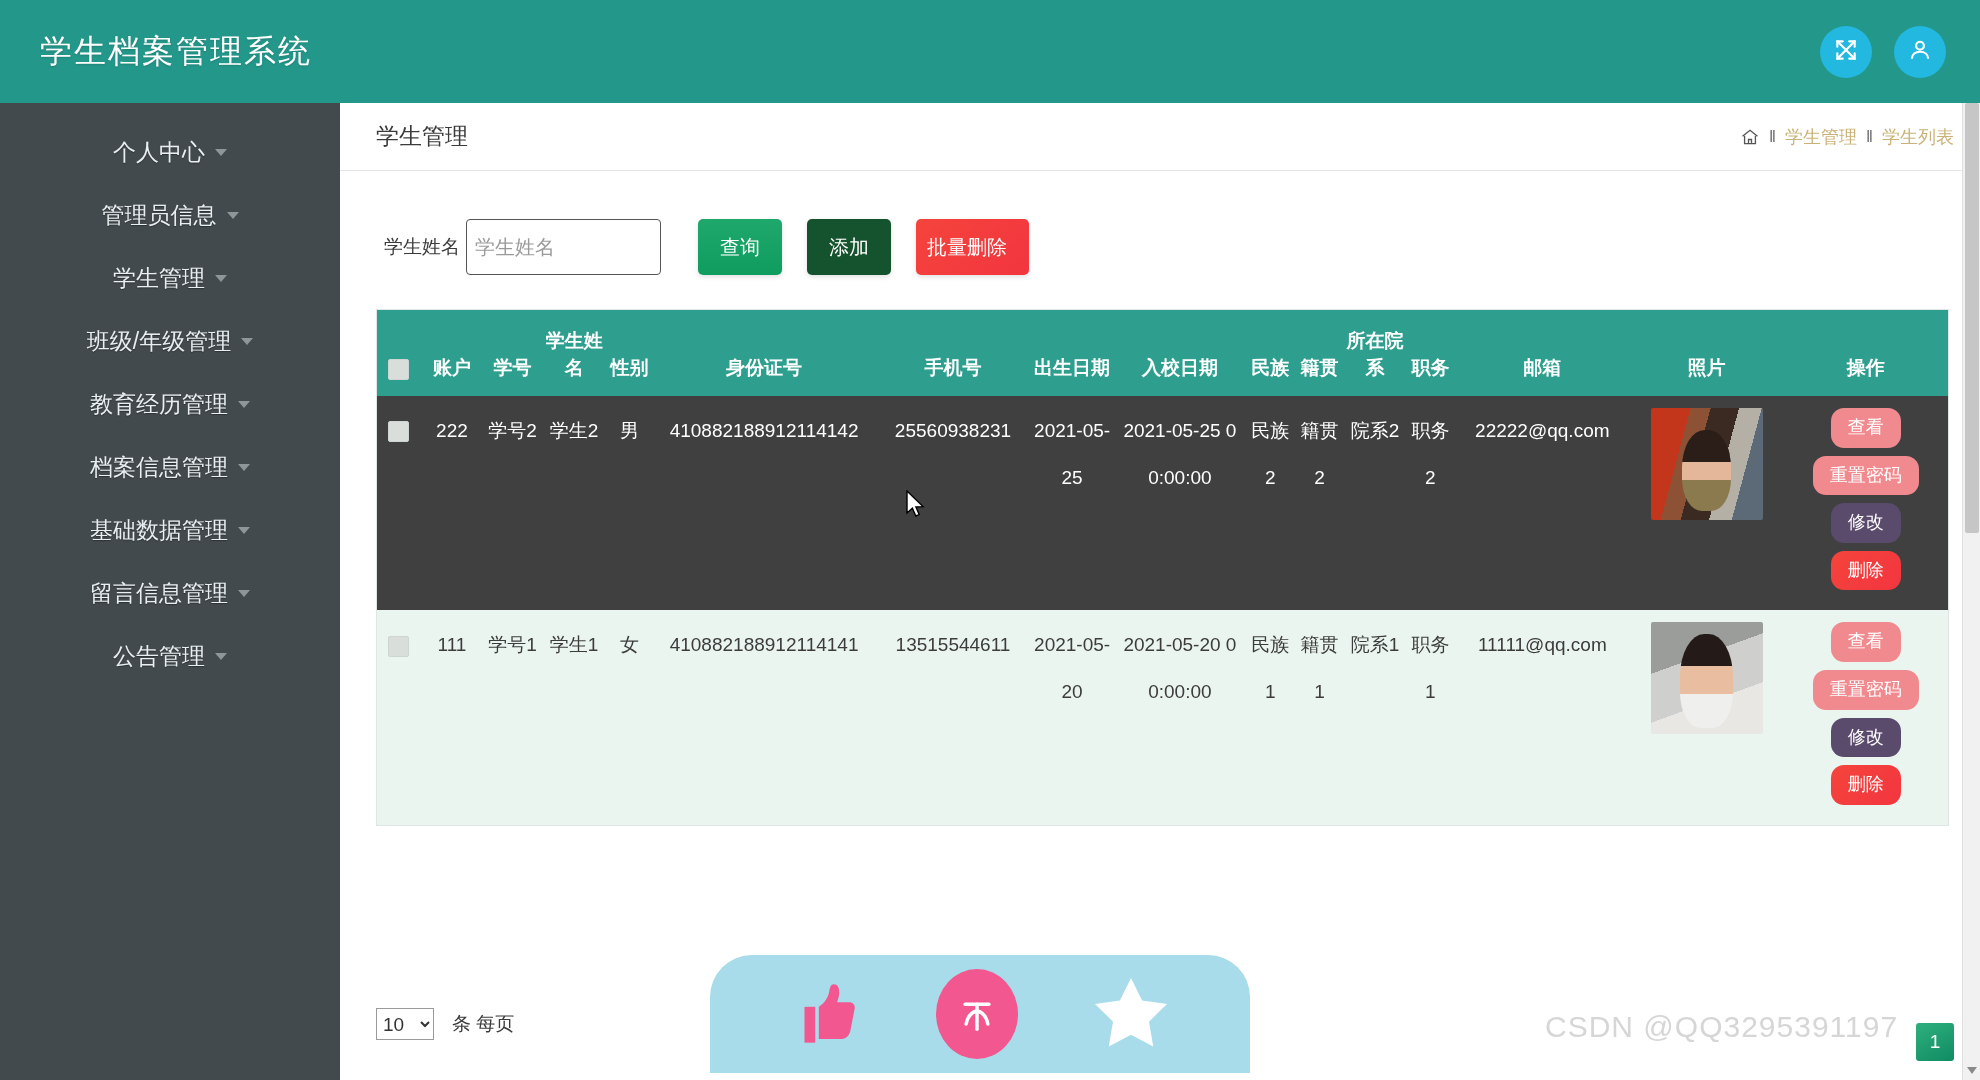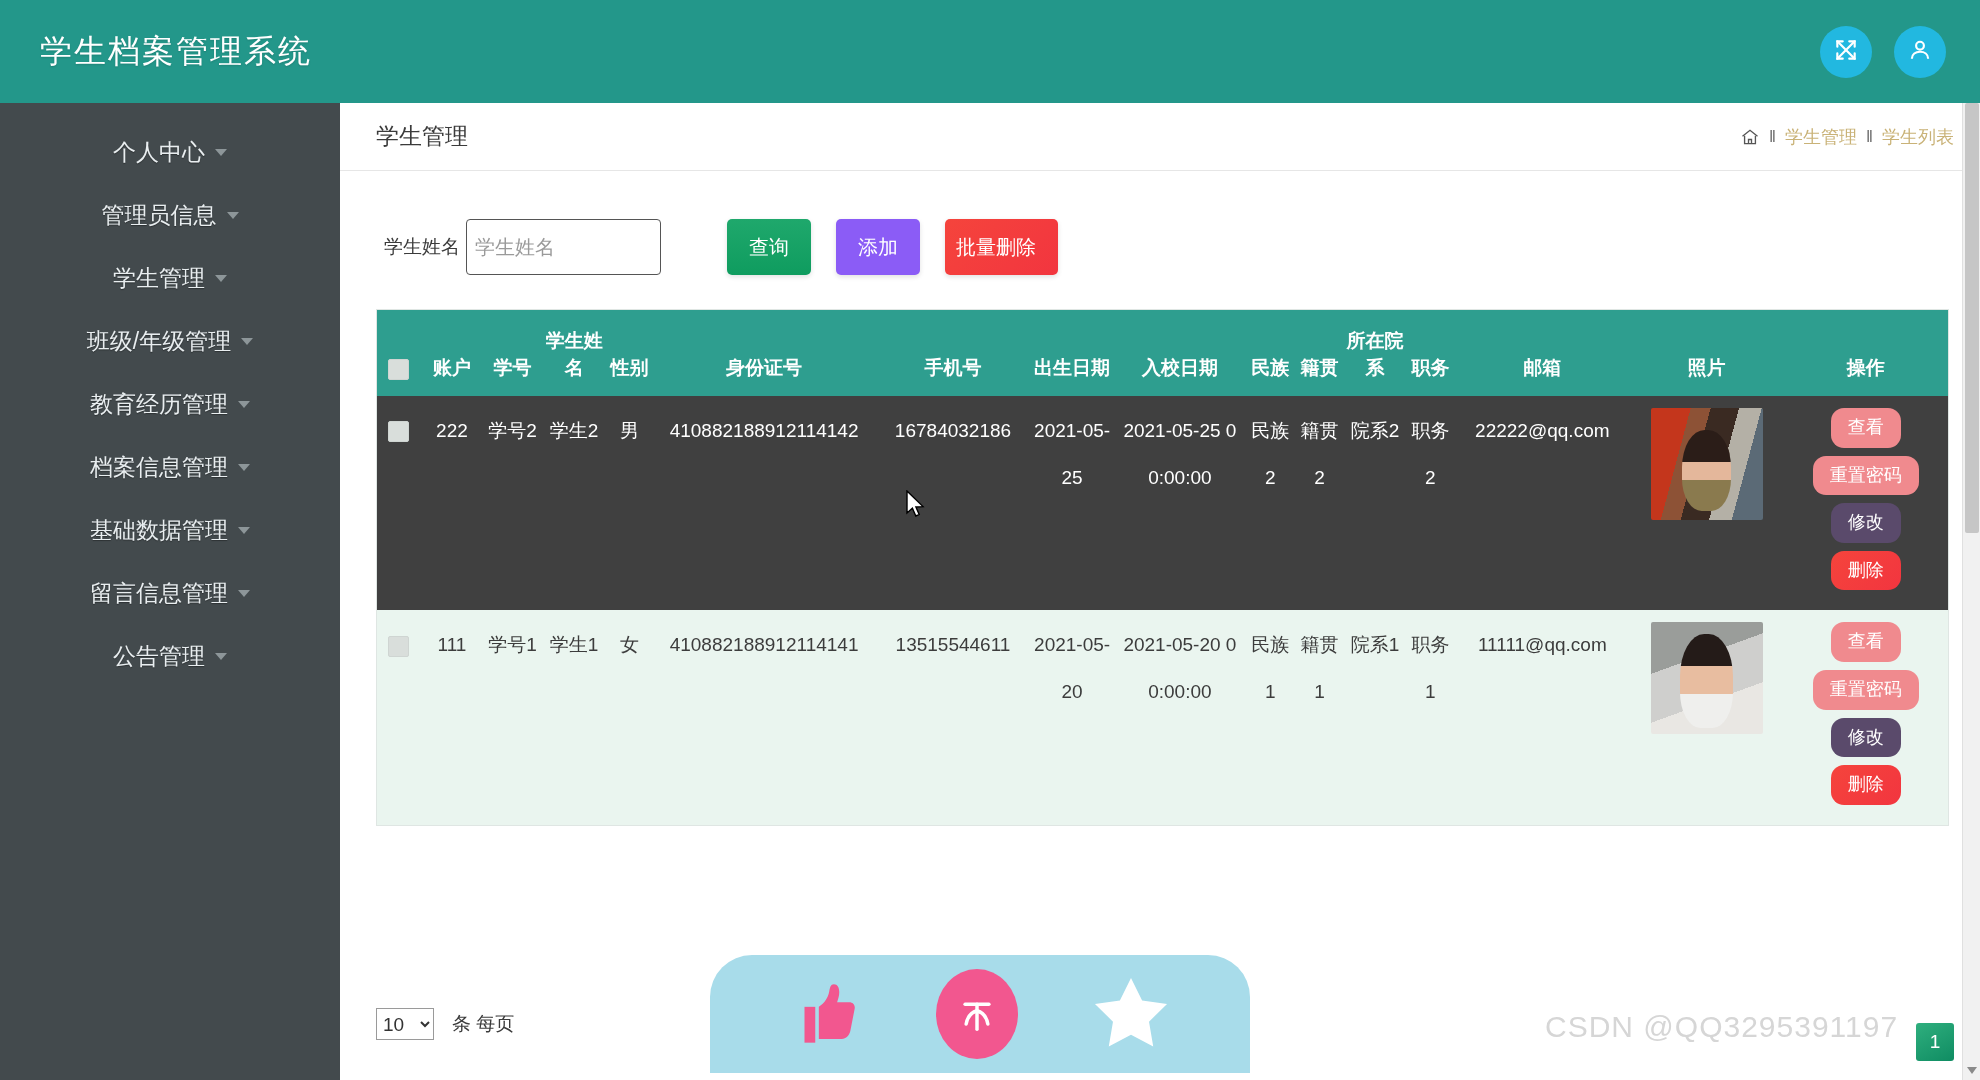--- a/index.html
+++ b/index.html
@@ -73,22 +73,22 @@
     width: 195px; height: 56px; border: 1px solid #555; border-radius: 4px;
     background: #fff; font-size: 20px; color: #333; padding: 0 8px;
     font-family: inherit;
   }
   .filter-input::placeholder { color: #9a9a9a; }
   .btn {
     border: none; border-radius: 5px; color: #fff; font-size: 20px;
     cursor: pointer; font-family: inherit; height: 56px; padding: 0 22px;
     box-shadow: 0 2px 5px rgba(0,0,0,.12);
   }
-  .btn-query   { background: linear-gradient(180deg,#1fa86c,#0f9c5f); margin-left: 66px; }
-  .btn-add     { background: #8b5cf6; margin-left: 25px; }
+  .btn-query   { background: linear-gradient(180deg,#1fa86c,#0f9c5f); margin-left: 37px; }
+  .btn-add     { background: #14532d; margin-left: 25px; }
   .btn-delete  { background: linear-gradient(135deg,#f5443c,#f2353f); margin-left: 25px; padding-left: 11px; }
 
   
   .table-wrap {
     margin: 34px 30px 0 36px; border: 1px solid #dfe6e3;
     width: 1573px; background: #eaf5ef;
   }
   table.grid { width: 100%; border-collapse: collapse; table-layout: fixed; }
   table.grid thead th {
     background: #2e9e8f; color: #fff; font-size: 19px; font-weight: bold;
@@ -327,21 +327,21 @@
         <tbody>
           <tr class="row-a">
             <td>
               <span class="chk"></span>
             </td>
             <td>222</td>
             <td>学号2</td>
             <td>学生2</td>
             <td>男</td>
             <td>410882188912114142</td>
-            <td>16784032186</td>
+            <td>25560938231</td>
             <td>2021-05-25</td>
             <td>2021-05-25 00:00:00</td>
             <td>民族2</td>
             <td>籍贯2</td>
             <td>院系2</td>
             <td>职务2</td>
             <td>22222@qq.com</td>
             <td>
               <span class="photo p1"></span>
             </td>

